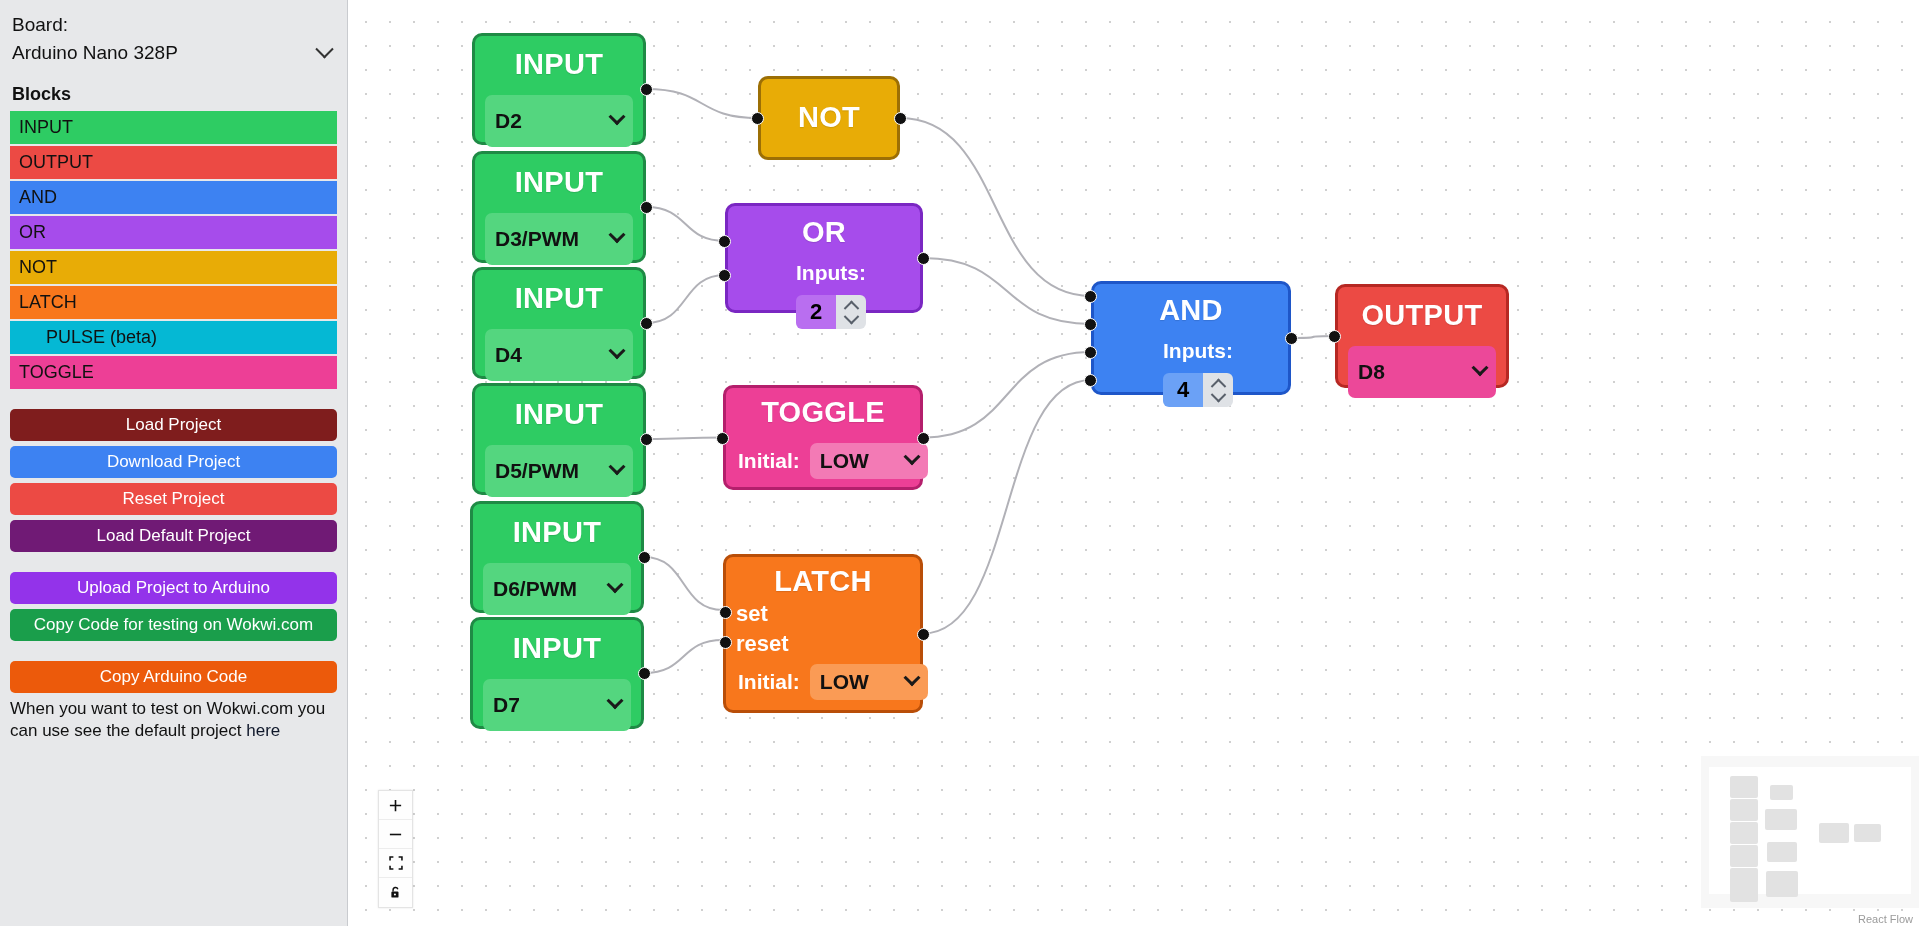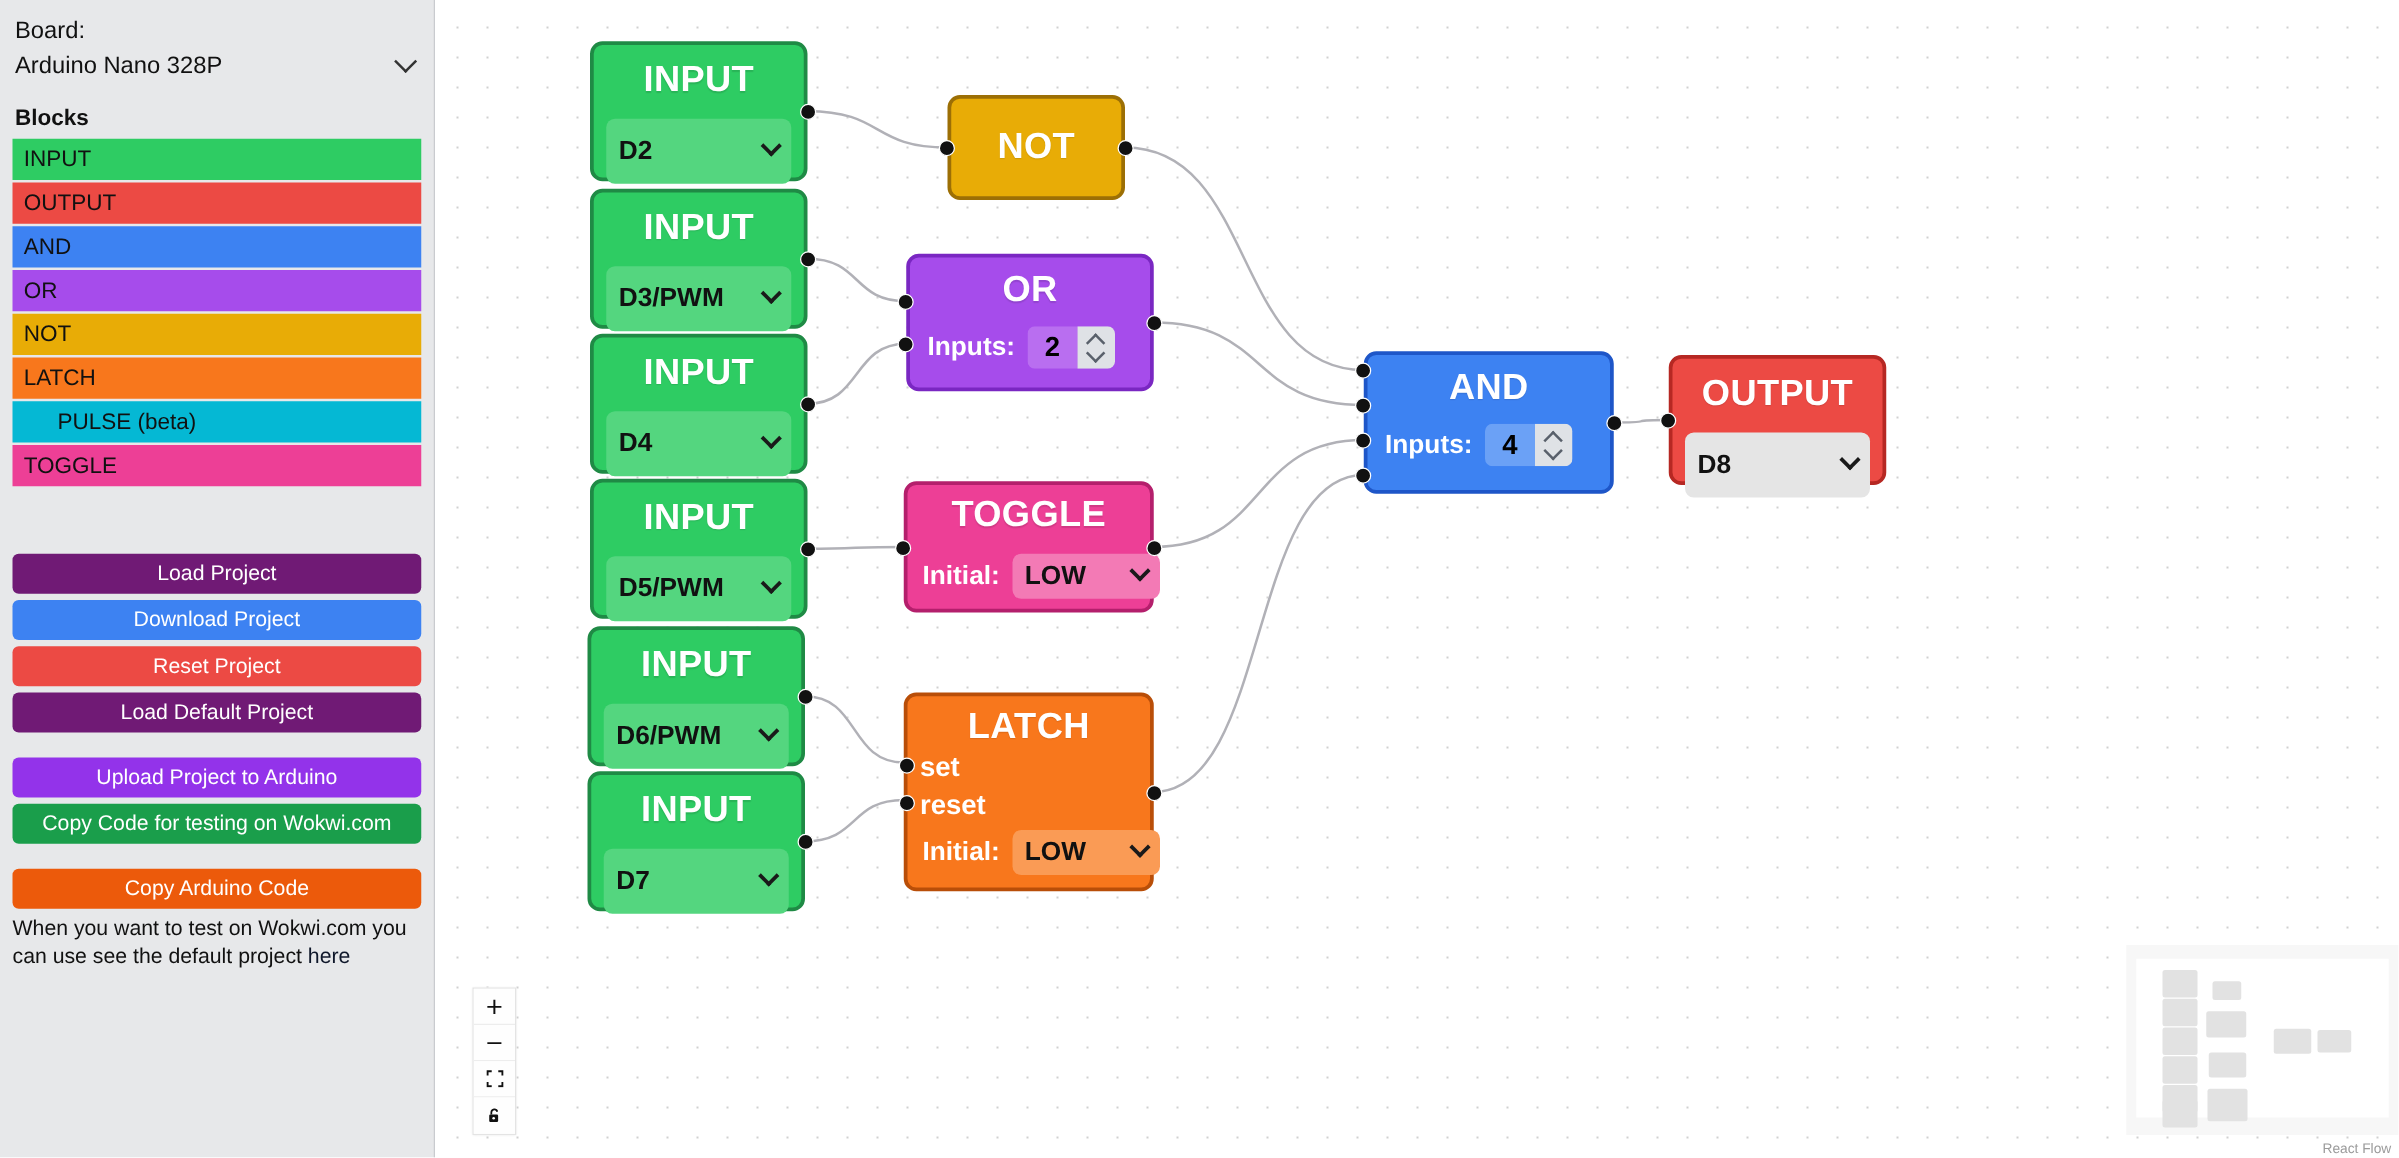--- a/index.html
+++ b/index.html
@@ -145,20 +145,21 @@
     border: 1.5px solid #fff;
     cursor: crosshair;
     z-index: 5;
   }
   .row-inputs {
     display: flex;
     align-items: center;
     gap: 10px;
     font-size: 21px;
     font-weight: bold;
+    flex-direction: column;
   }
   .numbox {
     display: flex;
     align-items: stretch;
     border-radius: 6px;
     overflow: hidden;
     height: 34px;
     cursor: text;
   }
   .numval {
@@ -270,21 +271,21 @@
         <div class="palette-item" style="background: rgb(5, 184, 212); padding-left: 36px;">
           <span>PULSE (beta)</span>
         </div>
         <div class="palette-item" style="background: rgb(237, 63, 150);">
           <span>TOGGLE</span>
         </div>
       </div>
 
     <div class="gap-lg"></div>
     <div class="btn-group" id="btns1">
-        <div class="btn" style="background: #701a75; margin-top: 34px;">
+        <div class="btn" style="background: #7f1d1d;">
           <span>Load Project</span>
         </div>
         <div class="btn" style="background: rgb(61, 130, 242);">
           <span>Download Project</span>
         </div>
         <div class="btn" style="background: rgb(236, 74, 68);">
           <span>Reset Project</span>
         </div>
         <div class="btn" style="background: #701a75;">
           <span>Load Default Project</span>
@@ -440,21 +441,21 @@
             </div>
           </div>
           <div class="handle" style="left: -10px; top: 6px;"></div>
           <div class="handle" style="left: -10px; top: 34px;"></div>
           <div class="handle" style="left: -10px; top: 62px;"></div>
           <div class="handle" style="left: -10px; top: 90px;"></div>
           <div class="handle" style="left: 191px; top: 48px;"></div>
         </div>
         <div class="node" style="left: 987px; top: 284px; width: 174px; height: 104px; background: rgb(236, 74, 68); border: 3px solid rgb(182, 40, 35);">
           <div class="node-title" style="margin-top: 12px;">OUTPUT</div>
-          <div class="pin-select" style="background: #e5e5e5; margin: 14px 10px 0px;">
+          <div class="pin-select" style="background: #ec4899; margin: 14px 10px 0px;">
             <span>D8</span>
             <span class="chev-sm"></span>
           </div>
           <div class="handle" style="left: -10px; top: 43px;"></div>
         </div>
       </div>
 
     <div id="controls">
       <div class="ctrl-btn">
         <svg width="15" height="15" viewBox="0 0 16 16">

